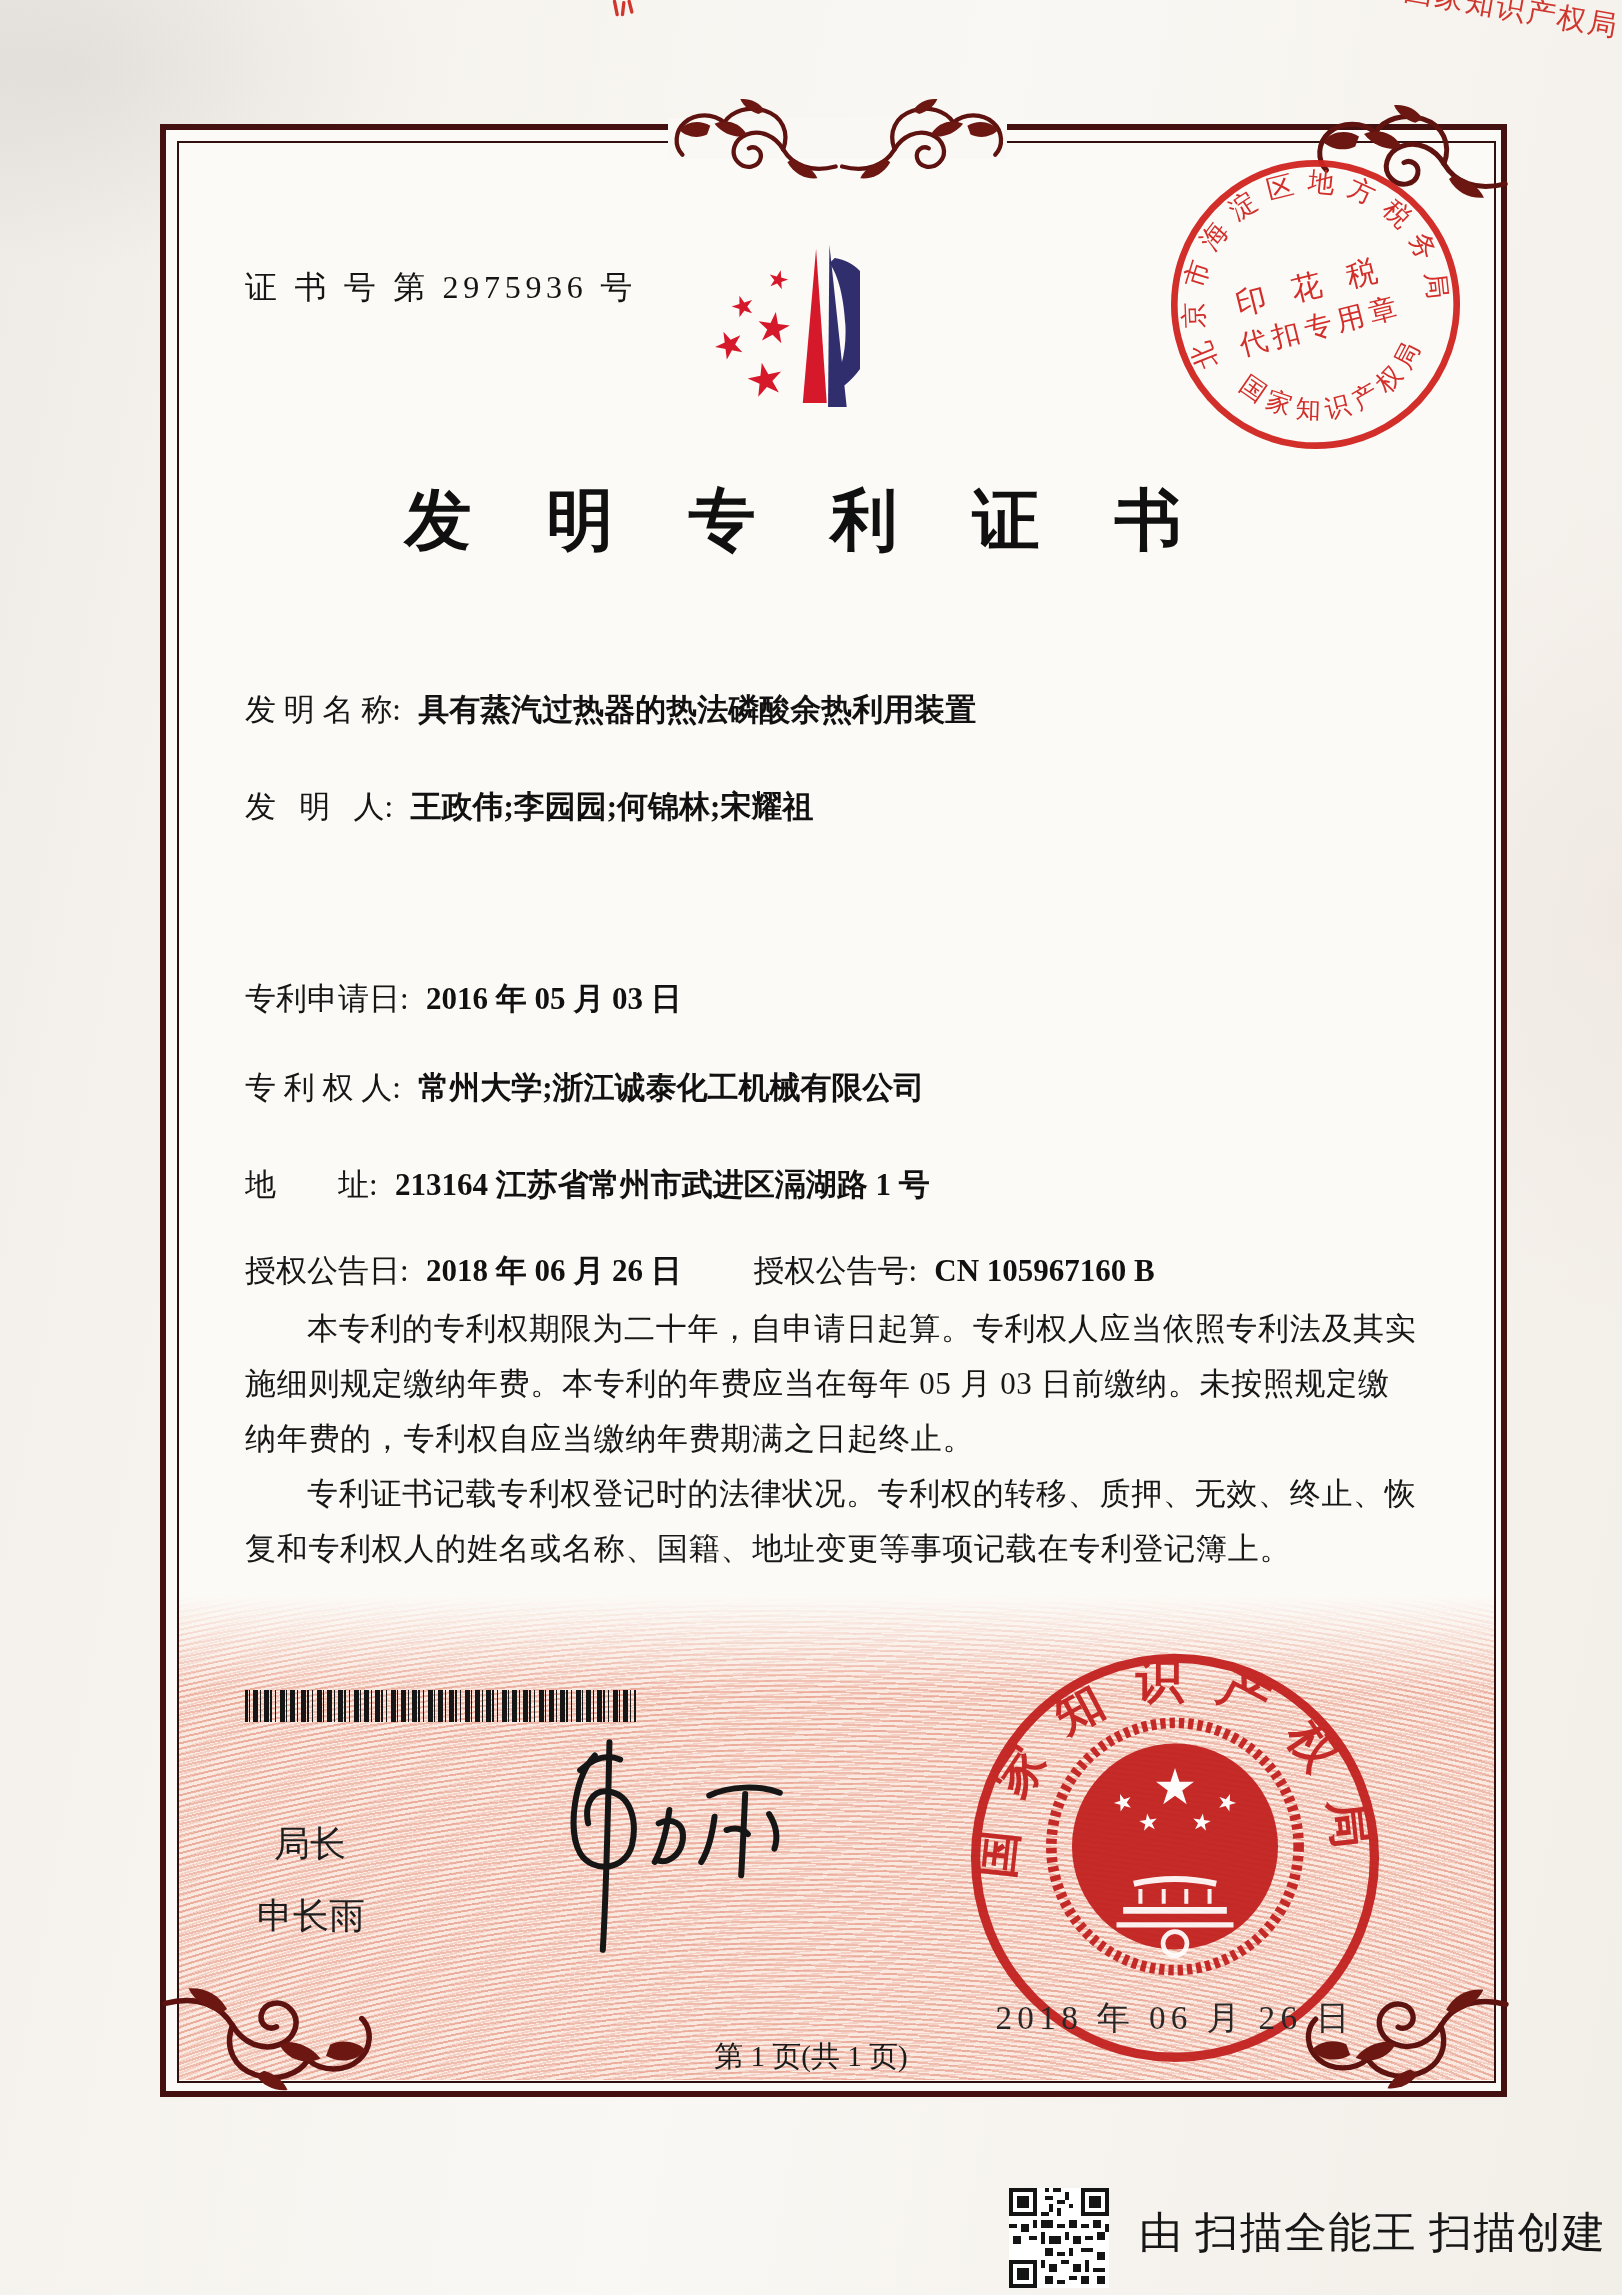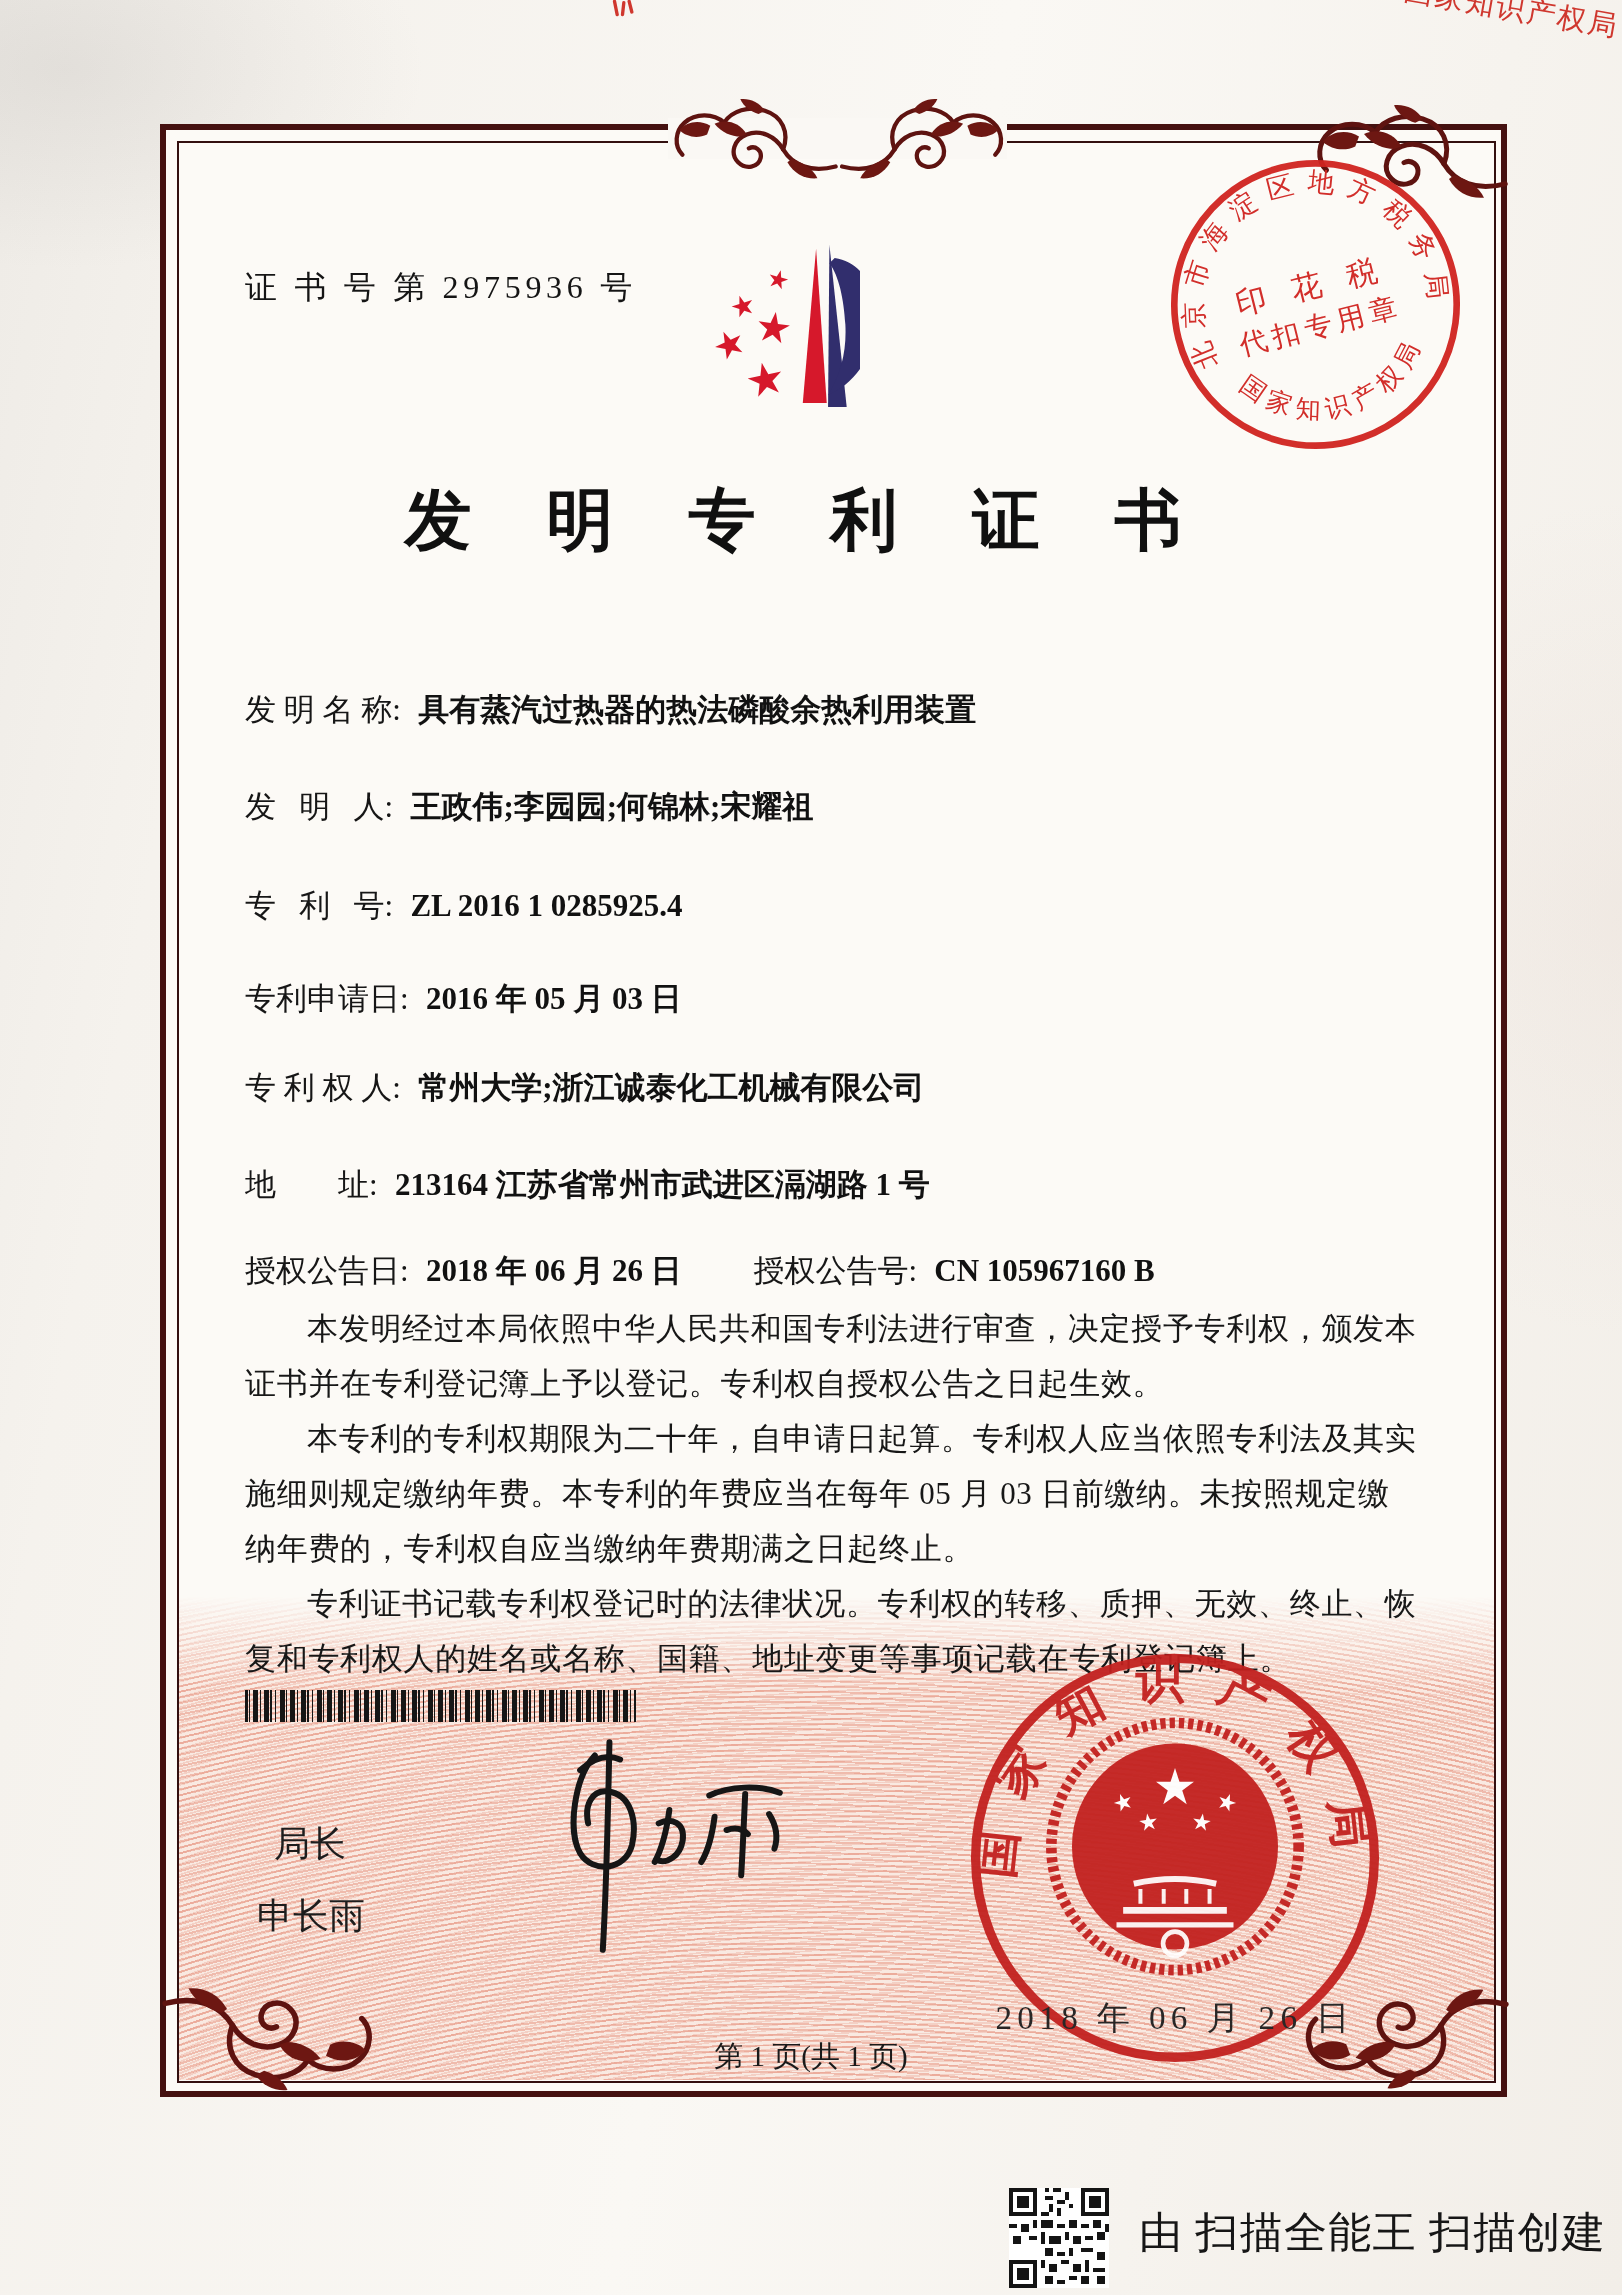--- a/index.html
+++ b/index.html
@@ -147,39 +147,35 @@
   </svg>
 
   <div id="title" class="abs">发明专利证书</div>
 
   <div class="row abs" style="top:689px">
     <span class="lbl">发 明 名 称:</span><span class="val">具有蒸汽过热器的热法磷酸余热利用装置</span>
   </div>
   <div class="row abs" style="top:786px">
     <span class="lbl">发   明   人:</span><span class="val">王政伟;李园园;何锦林;宋耀祖</span>
   </div>
-  <div class="row abs" style="top:885px">
-    <span class="lbl">专   利   号:</span><span class="val">ZL 2016 1 0285925.4</span>
-  </div>
   <div class="row abs" style="top:978px">
     <span class="lbl">专利申请日:</span><span class="val">2016 年 05 月 03 日</span>
   </div>
   <div class="row abs" style="top:1067px">
     <span class="lbl">专 利 权 人:</span><span class="val">常州大学;浙江诚泰化工机械有限公司</span>
   </div>
   <div class="row abs" style="top:1164px">
     <span class="lbl">地        址:</span><span class="val">213164 江苏省常州市武进区滆湖路 1 号</span>
   </div>
   <div class="row abs" style="top:1250px">
     <span class="lbl">授权公告日:</span><span class="val">2018 年 06 月 26 日</span>
     <span class="lbl2">授权公告号:</span><span class="val">CN 105967160 B</span>
   </div>
 
   <div id="body-text" class="abs">
-    <p>本发明经过本局依照中华人民共和国专利法进行审查，决定授予专利权，颁发本证书并在专利登记簿上予以登记。专利权自授权公告之日起生效。</p>
     <p>本专利的专利权期限为二十年，自申请日起算。专利权人应当依照专利法及其实施细则规定缴纳年费。本专利的年费应当在每年 05 月 03 日前缴纳。未按照规定缴纳年费的，专利权自应当缴纳年费期满之日起终止。</p>
     <p>专利证书记载专利权登记时的法律状况。专利权的转移、质押、无效、终止、恢复和专利权人的姓名或名称、国籍、地址变更等事项记载在专利登记簿上。</p>
   </div>
 
   <div id="barcode" class="abs"></div>
 
   <div id="director-title" class="abs">局长</div>
   <div id="director-name" class="abs">申长雨</div>
   <svg id="signature" class="abs" width="346" height="240" viewBox="0 0 520 360">
     <g fill="none" stroke="#161616" stroke-width="9" stroke-linecap="round">

